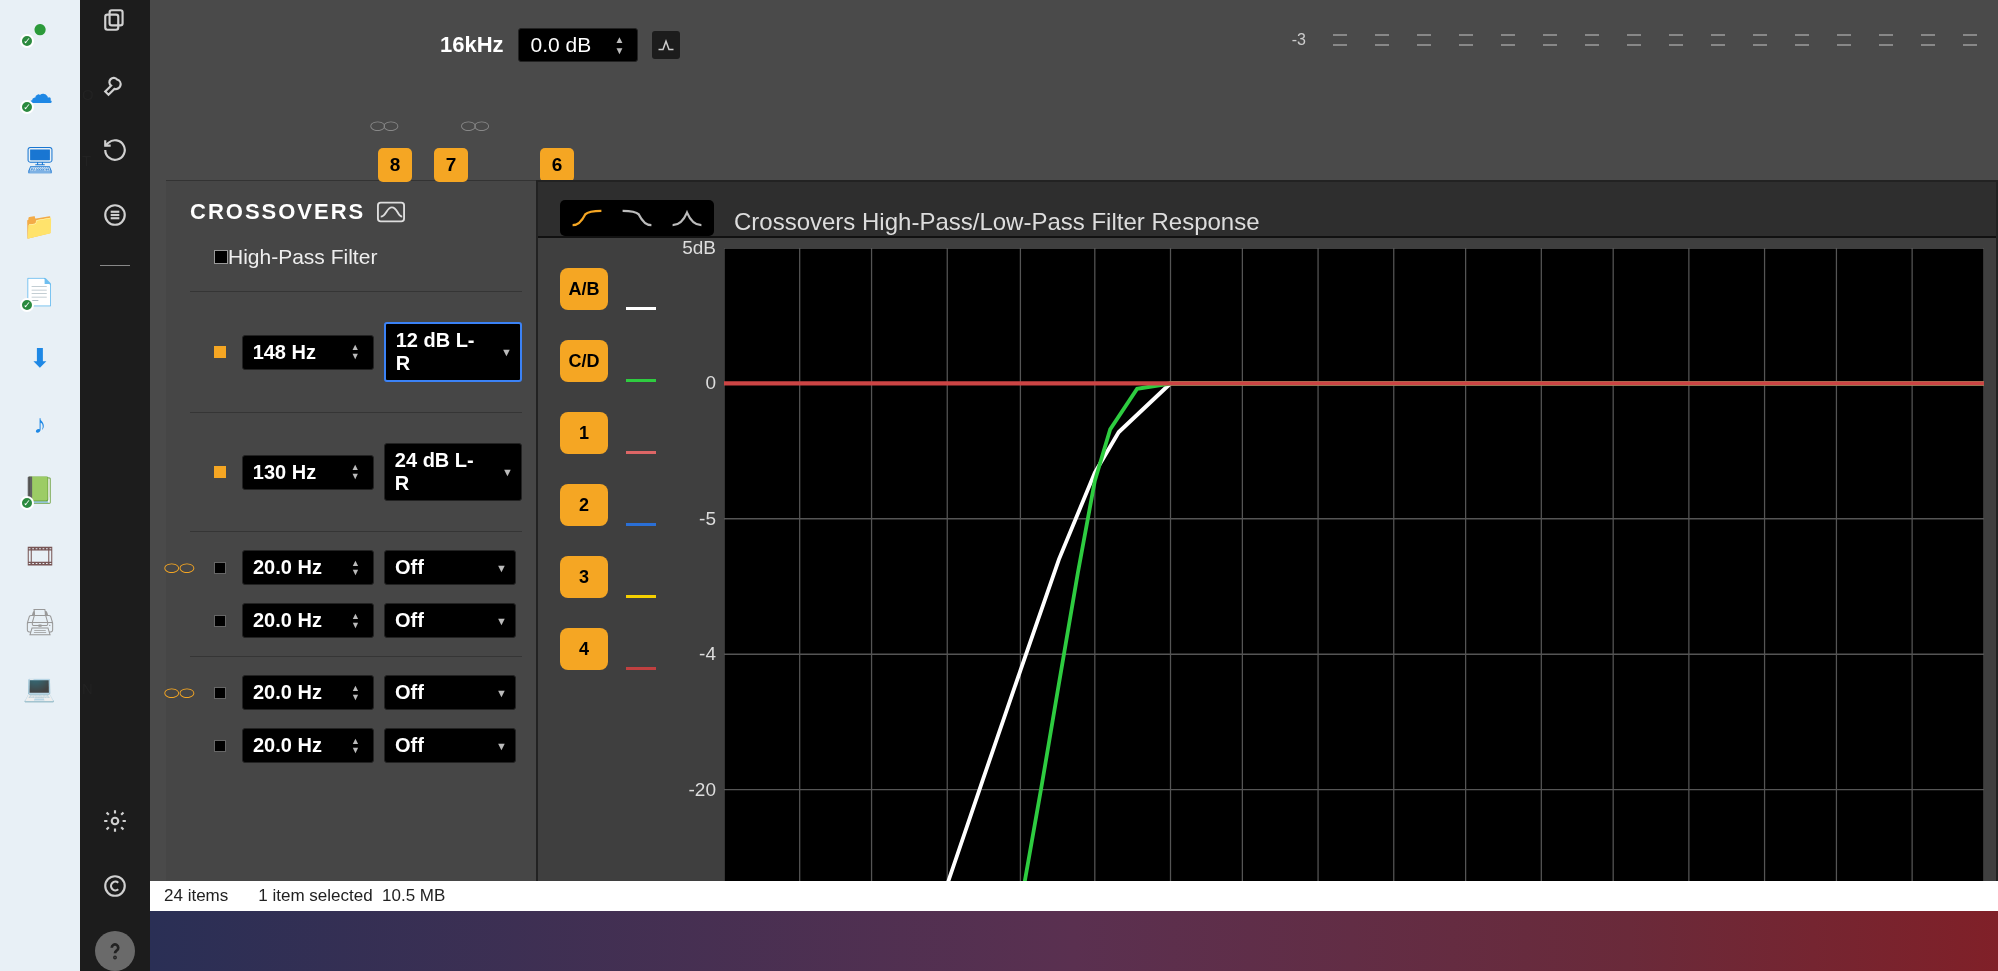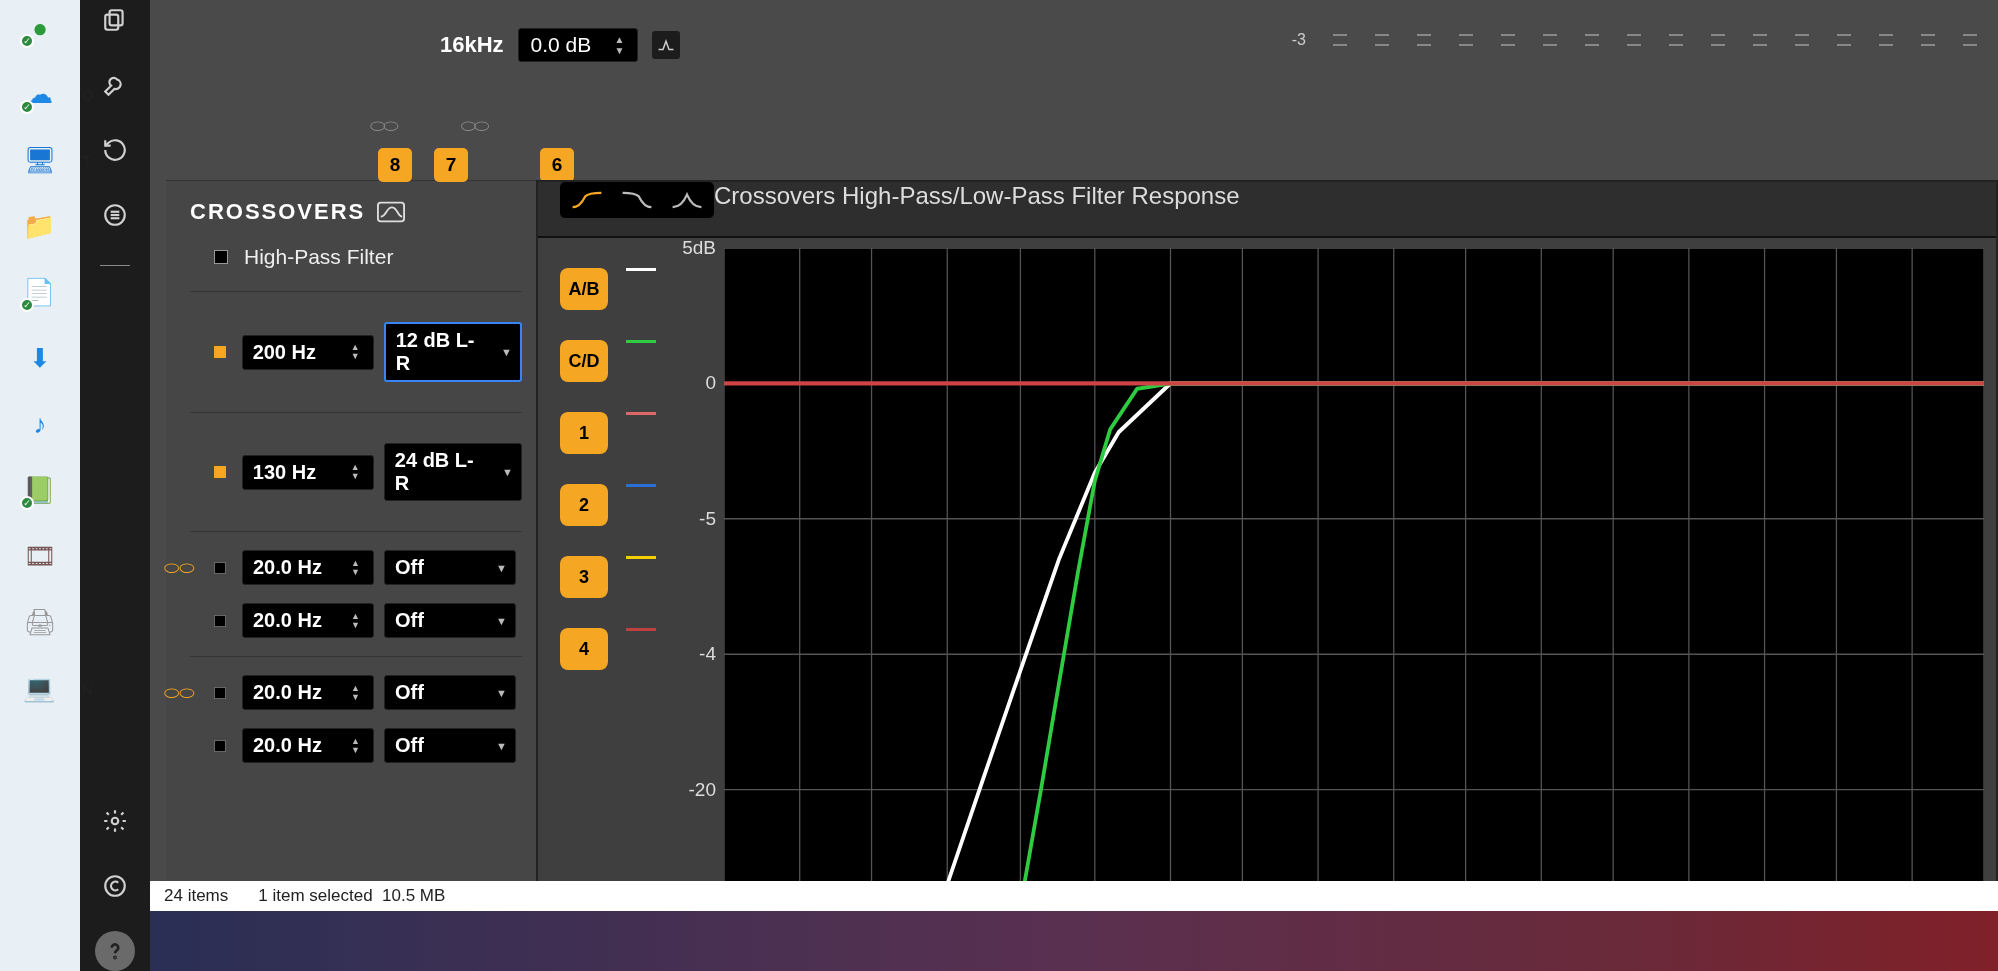--- a/index.html
+++ b/index.html
@@ -43,48 +43,48 @@
   .meter-tick { width:36px; display:flex; flex-direction:column; align-items:center; gap:8px; }
   .meter-tick .t { width:14px; height:2px; background:#888; }
 
   
   .content { flex:1; display:flex; background:#4a4a4a;padding-left:16px; }
 
   
   .xover-panel { width:370px; background:#464646; padding:18px 14px 0 24px; border-top:1px solid #333; }
   .xover-title { display:flex; align-items:center; gap:12px; color:#fff; font-size:22px; font-weight:700; letter-spacing:2px; margin-bottom:20px; }
   .xover-title svg { width:28px; height:22px; }
-  .filter-label-row { display:flex; align-items:center; gap:16px; color:#eee; font-size:21px; margin-bottom:22px; padding-left:24px; }
+  .filter-label-row { display:flex; align-items:center; color:#eee; font-size:21px; margin-bottom:22px; padding-left:24px; }
   .sq-check { width:14px; height:14px; border:1px solid #999; background:#000; }
 
   .xover-row { border-top:1px solid #353535; padding:30px 0 30px 0; position:relative; }
   .xover-fields { display:flex; align-items:center; gap:10px; padding-left:24px; }
   .led { width:12px; height:12px; background:#f5a623; margin-right:6px; }
   .led.off { background:#000; border:1px solid #666; }
   .sel { background:#000; color:#fff; border:1px solid #222; border-radius:3px; padding:5px 34px 5px 10px; font-size:20px; font-weight:600; position:relative; min-width:132px; }
   .sel.highlight { border:2px solid #3b82f6; }
   .sel .caret { position:absolute; right:8px; top:50%; transform:translateY(-50%); color:#bbb; font-size:11px; }
   .sel .steppers { position:absolute; right:8px; top:3px; bottom:3px; width:14px; display:flex; flex-direction:column; justify-content:center; color:#bbb; font-size:9px; }
   .sel .steppers span { line-height:1; }
   .link-badge { position:absolute; left:-26px; top:50%; transform:translateY(-50%); color:#f5a623; font-size:18px; }
   .xover-double { border-top:1px solid #353535; padding:18px 0; }
   .xover-double .xover-fields + .xover-fields { margin-top:18px; }
 
   
   .graph-panel { flex:1; background:#3f3f3f; border:2px solid #222; position:relative; }
-  .graph-top-bar { height:56px; background:#2e2e2e; display:flex; align-items:flex-start; padding:0 22px; border-bottom:2px solid #111; }
+  .graph-top-bar { height:56px; background:#2e2e2e; display:flex; align-items:flex-end; padding:0 22px; gap:20px; border-bottom:2px solid #111; }
   .shape-tog { display:flex; background:#000; border-radius:5px; padding:3px; gap:2px; }
   .shape-tog div { width:48px; height:30px; display:flex; align-items:center; justify-content:center; border-radius:4px; }
   .shape-tog div.active { background:transparent; }
   .shape-tog svg { width:36px; height:20px; }
   .graph-title { color:#ddd; font-size:24px; }
 
   .graph-body { position:absolute; left:0; right:0; top:58px; bottom:0; display:flex; }
   .legend-col { width:130px; padding:28px 0 0 22px; display:flex; flex-direction:column; gap:30px; }
-  .legend-item { display:flex; align-items:flex-start; gap:18px; }
+  .legend-item { display:flex; align-items:flex-end; gap:18px; }
   .legend-btn { width:48px; height:42px; background:#f5a623; border-radius:8px; color:#000; font-weight:700; font-size:18px; display:flex; align-items:center; justify-content:center; }
   .legend-line { width:30px; height:3px; }
 
   .plot-area { flex:1; position:relative; padding:8px 12px 44px 56px; }
   .plot-svg { width:100%; height:100%; }
   .y-labels { position:absolute; left:0; top:8px; bottom:44px; width:52px; color:#ddd; font-size:19px; }
   .y-labels div { position:absolute; right:4px; transform:translateY(-50%);margin-left:48px; }
   .x-labels { position:absolute; left:56px; right:12px; bottom:6px; height:34px; color:#ddd; font-size:19px; }
   .x-labels div { position:absolute; top:0; transform:translateX(-50%); white-space:nowrap; }
 
@@ -297,21 +297,21 @@
       <div class="filter-label-row">
         <div class="sq-check"></div>
         <span>High-Pass Filter</span>
       </div>
 
       <div id="xover-rows">
           <div class="xover-row">
             <div class="xover-fields">
 
     <div class="led "></div>
-    <div class="sel"><span>200 Hz</span><div class="steppers">
+    <div class="sel"><span>148 Hz</span><div class="steppers">
                   <span>▲</span>
                   <span>▼</span>
                 </div></div>
     <div class="sel highlight"><span>12 dB L-R</span><span class="caret">▼</span></div>
   </div>
           </div>
           <div class="xover-row">
             <div class="xover-fields">
 
     <div class="led "></div>

